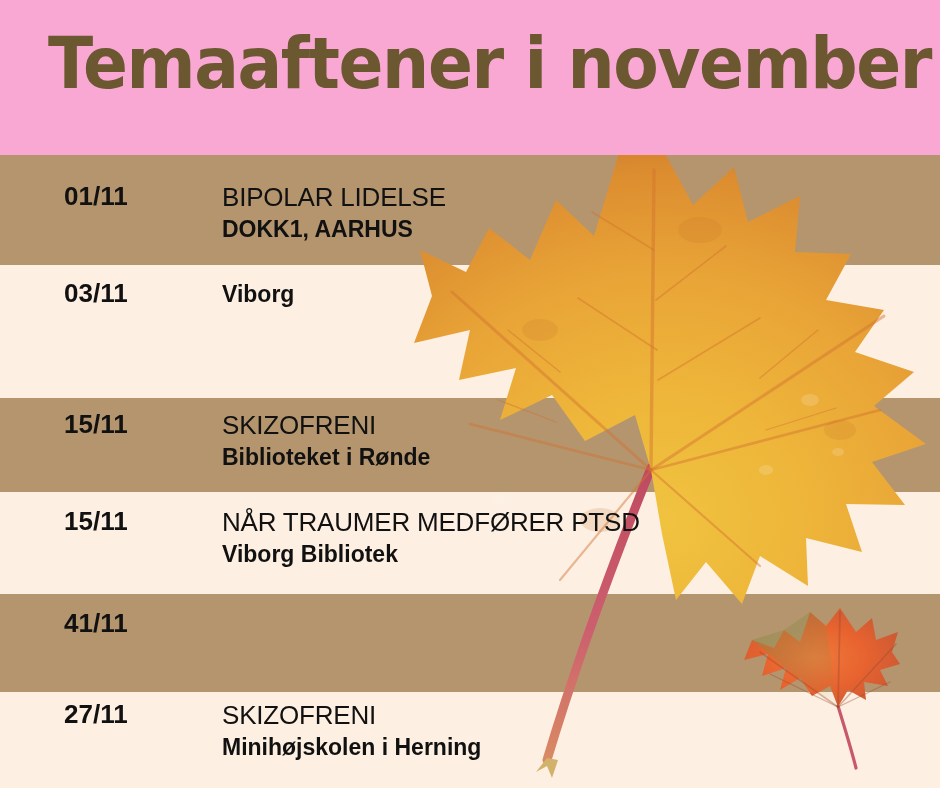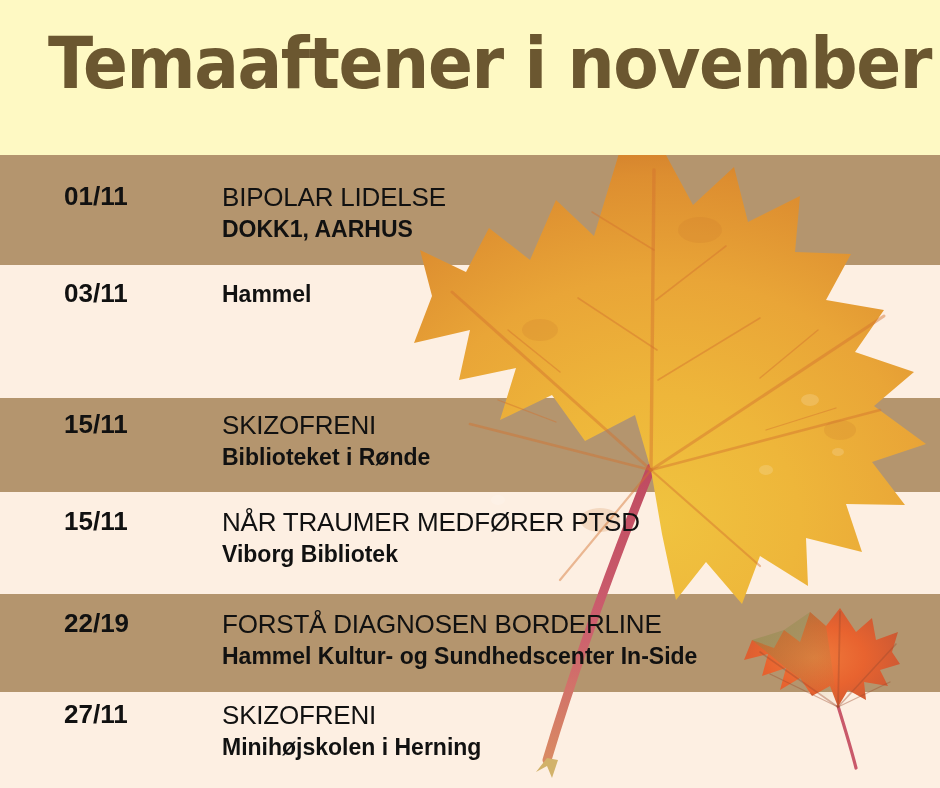--- a/index.html
+++ b/index.html
@@ -21,21 +21,21 @@
     background: #ffffff;
     overflow: hidden;
   }
 
   
   #header {
     position: absolute;
     left: 0; top: 0;
     width: 940px;
     height: 155px;
-    background: #fef9c3;
+    background: #f9a8d4;
     z-index: 5;
   }
   #poster-title {
     position: absolute;
     left: 48px;
     top: 24px;
     font-size: 72px;
     line-height: 78px;
     font-weight: 700;
     letter-spacing: -1.5px;
@@ -253,46 +253,42 @@
       <div class="entry-date">01/11</div>
       <div class="entry-body">
         <div class="entry-title">BIPOLAR LIDELSE</div>
         <div class="entry-venue">DOKK1, AARHUS</div>
       </div>
     </div>
 
     <div class="entry" style="top:123px">
       <div class="entry-date">03/11</div>
       <div class="entry-body">
-        <div class="entry-venue">Hammel</div>
+        <div class="entry-venue">Viborg</div>
       </div>
     </div>
 
     <div class="entry" style="top:254px">
       <div class="entry-date">15/11</div>
       <div class="entry-body">
         <div class="entry-title">SKIZOFRENI</div>
         <div class="entry-venue">Biblioteket i Rønde</div>
       </div>
     </div>
 
     <div class="entry" style="top:351px">
       <div class="entry-date">15/11</div>
       <div class="entry-body">
         <div class="entry-title">NÅR TRAUMER MEDFØRER PTSD</div>
         <div class="entry-venue">Viborg Bibliotek</div>
       </div>
     </div>
 
     <div class="entry" style="top:453px">
-      <div class="entry-date">22/19</div>
-      <div class="entry-body">
-        <div class="entry-title">FORSTÅ DIAGNOSEN BORDERLINE</div>
-        <div class="entry-venue">Hammel Kultur- og Sundhedscenter In-Side</div>
-      </div>
+      <div class="entry-date">41/11</div>
     </div>
 
     <div class="entry" style="top:544px">
       <div class="entry-date">27/11</div>
       <div class="entry-body">
         <div class="entry-title">SKIZOFRENI</div>
         <div class="entry-venue">Minihøjskolen i Herning</div>
       </div>
     </div>
 

